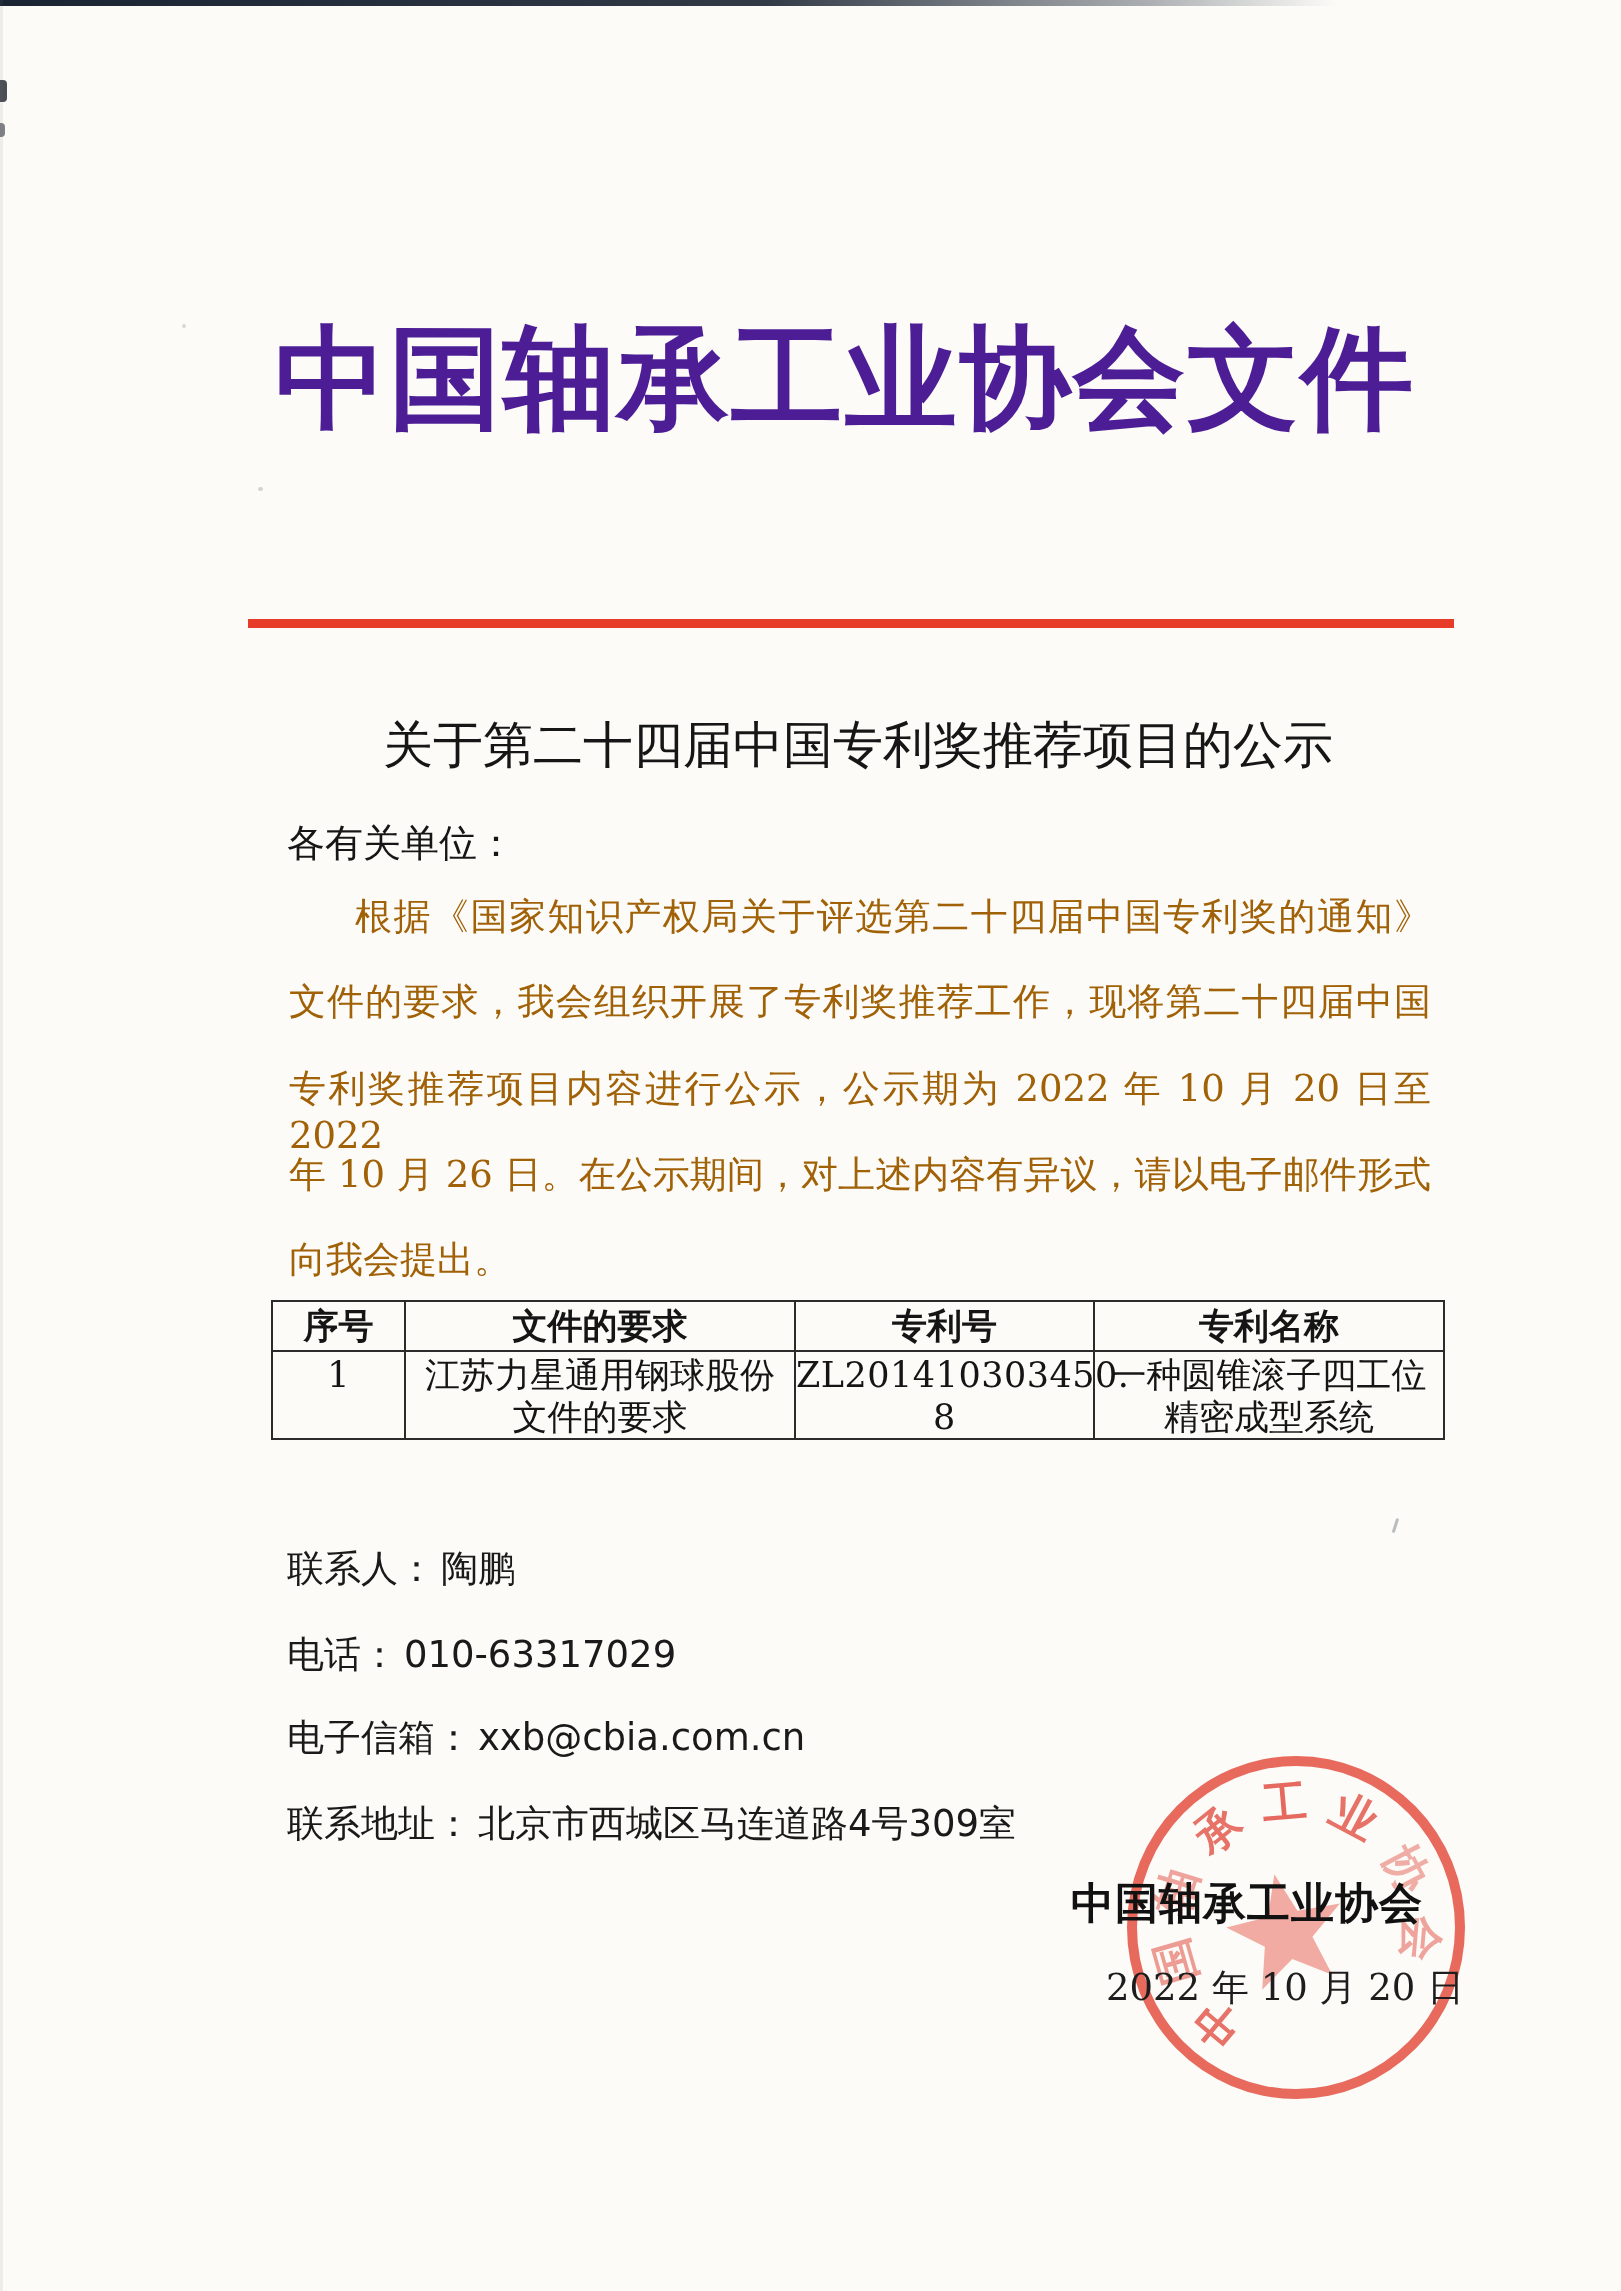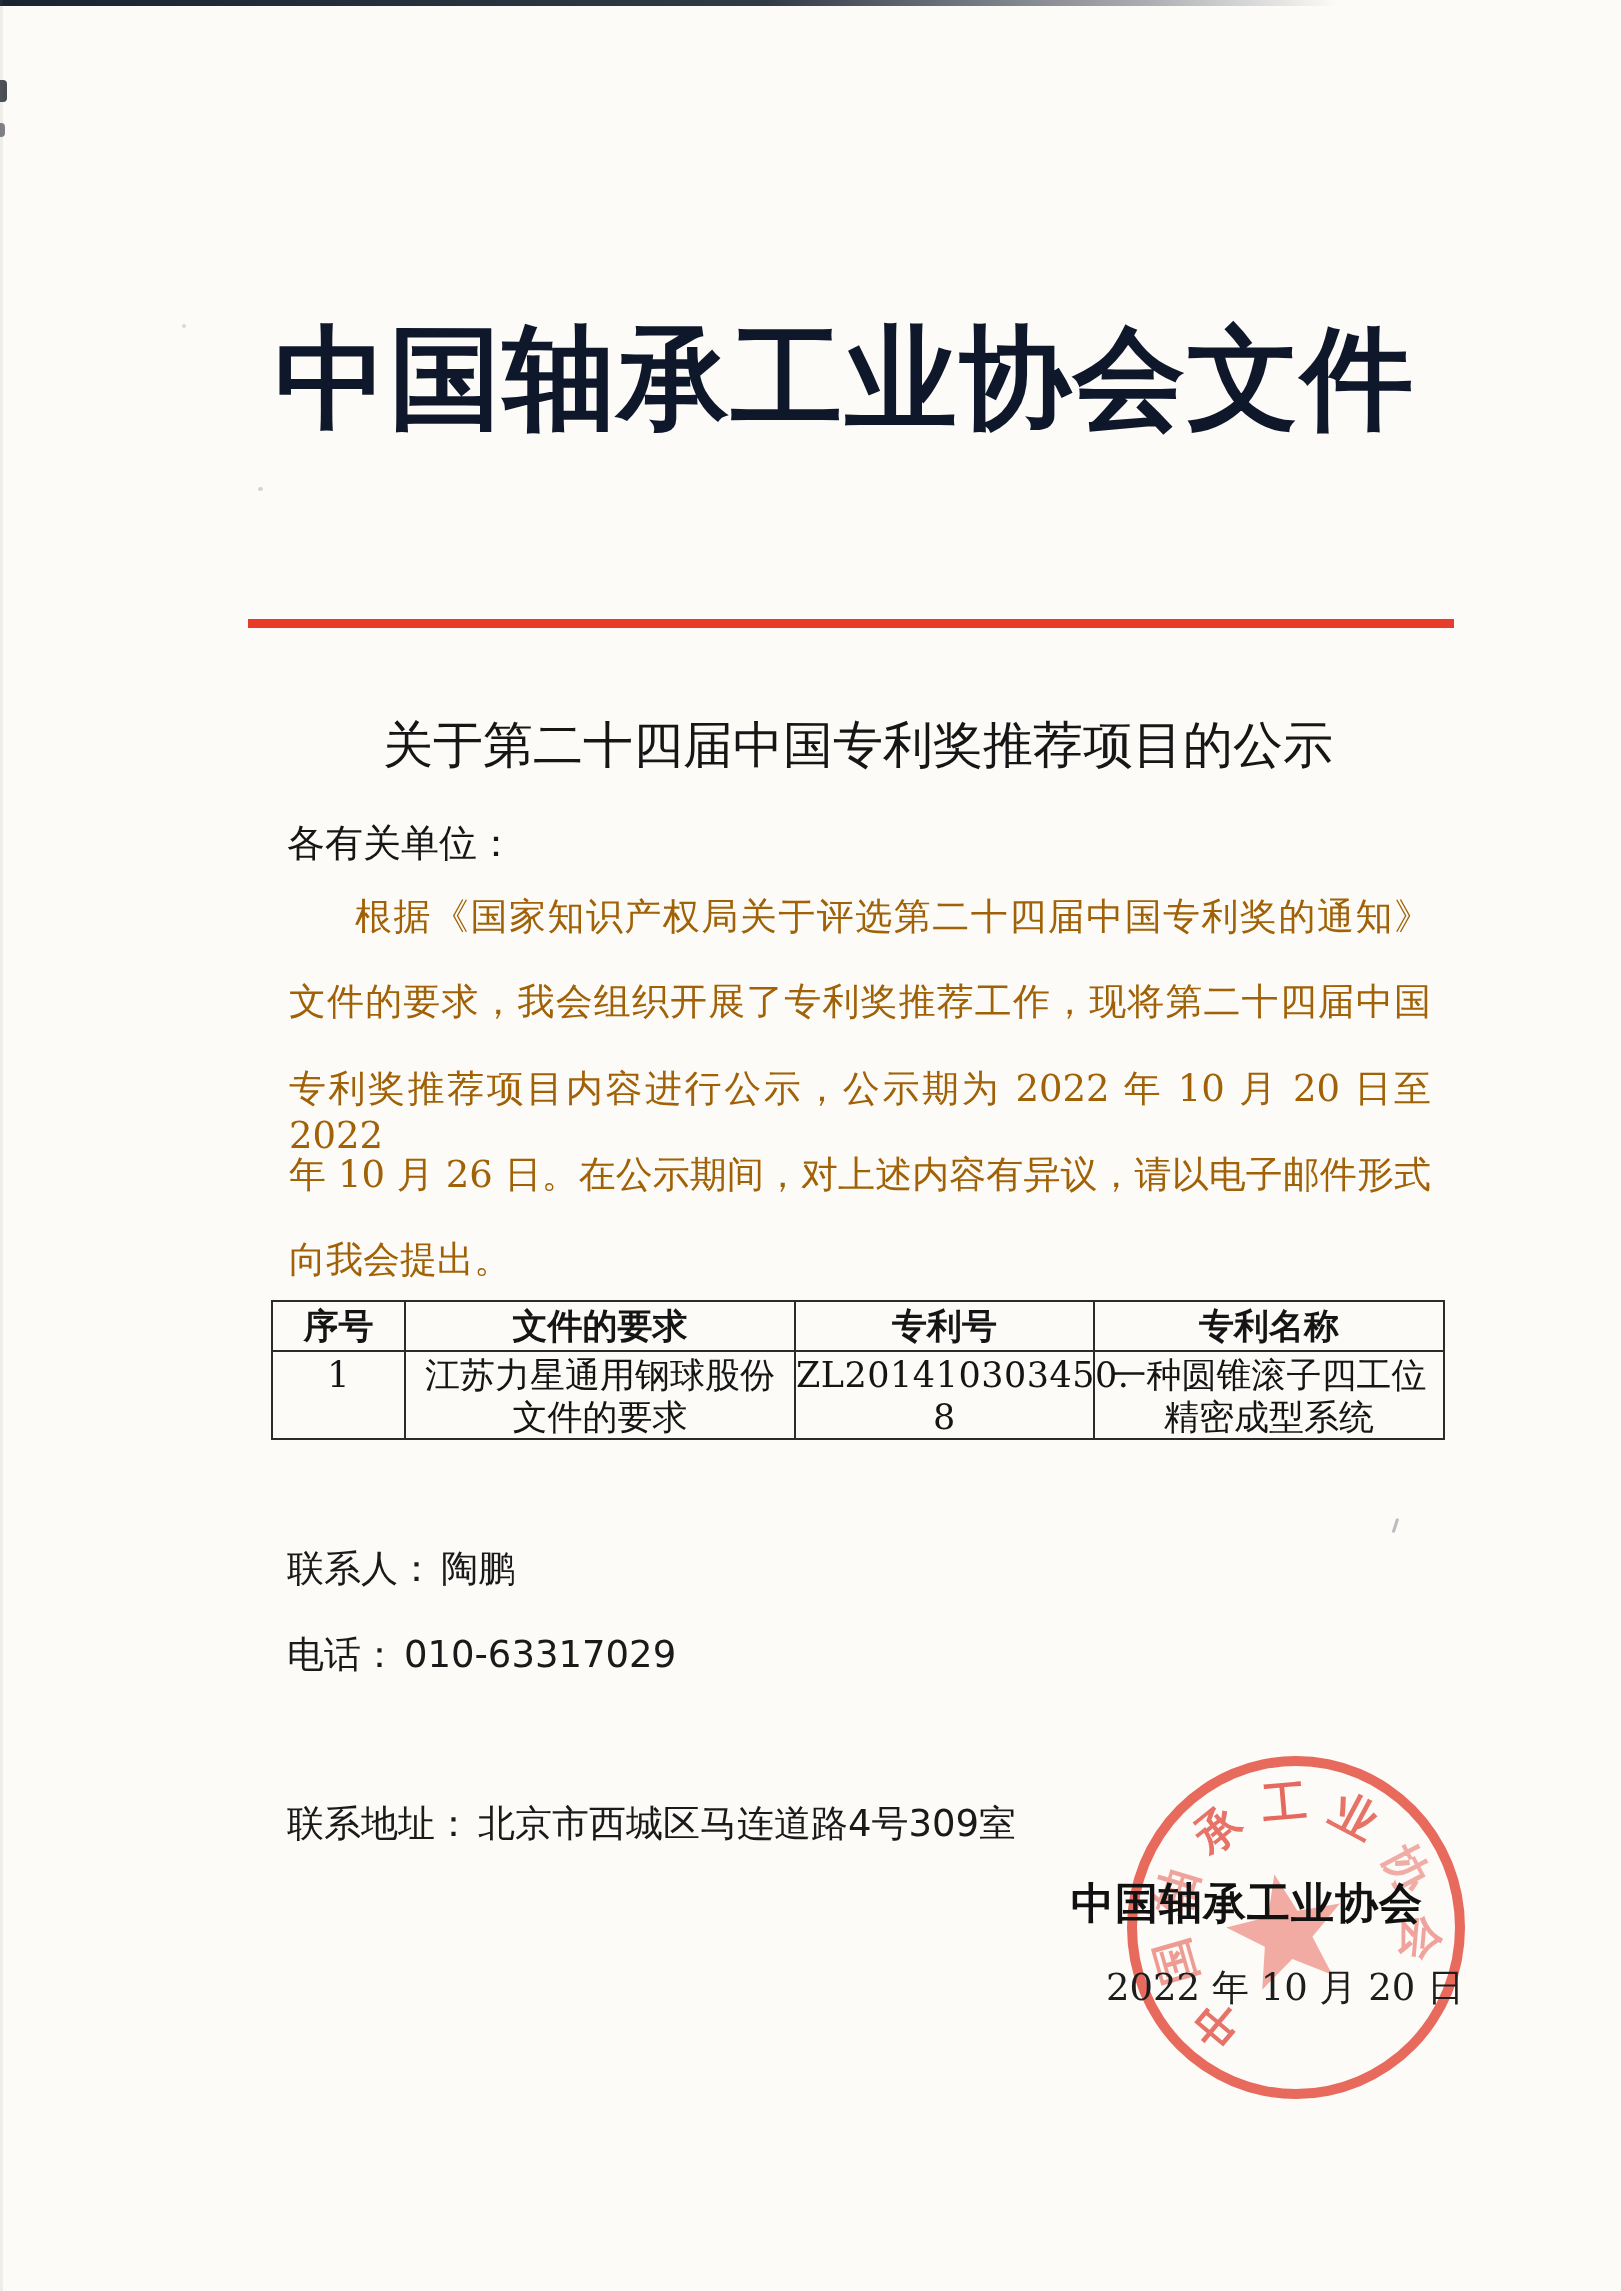--- a/index.html
+++ b/index.html
@@ -23,21 +23,21 @@
   .speck1{position:absolute;left:258px;top:487px;width:4.9px;height:3.9px;background:rgba(90,90,90,.25);border-radius:50%;}
   .speck2{position:absolute;left:1394px;top:1518px;width:2.9px;height:14.7px;background:rgba(120,125,135,.5);border-radius:2px;transform:rotate(18deg);}
   .speck3{position:absolute;left:182px;top:324px;width:3.9px;height:3.9px;background:rgba(110,110,110,.25);border-radius:50%;}
 
   
   .letterhead{
     position:absolute;left:845px;top:316px;transform:translateX(-50%);
     white-space:nowrap;
     font-size:112px;line-height:123px;font-weight:900;
     letter-spacing:2px;
-    color:#0f172a;
+    color:#4c1d95;
   }
   .red-rule{position:absolute;left:248px;top:619px;width:1206px;height:8.8px;background:#e83c2a;}
 
   
   .doc-title{
     position:absolute;left:858px;top:722px;transform:translateX(-50%);
     white-space:nowrap;font-size:50px;line-height:47px;color:#161616;
   }
   .salutation{position:absolute;left:287px;top:808px;font-size:38px;line-height:47px;color:#161616;margin-top:12px;}
   .body-line{
@@ -161,20 +161,23 @@
       </tr>
     </tbody>
   </table>
 
   <div class="contact-row c1">
     <span>联系人：</span><span class="c-val">陶鹏</span>
   </div>
   <div class="contact-row c2">
     <span>电话：</span><span class="c-val">010-63317029</span>
   </div>
+  <div class="contact-row c3">
+    <span>电子信箱：</span><span class="c-val">xxb@cbia.com.cn</span>
+  </div>
   <div class="contact-row c4">
     <span>联系地址：</span><span class="c-val">北京市西城区马连道路4号309室</span>
   </div>
 
   <div class="seal">
     <div class="seal-ring"></div>
     <span class="ring-char rc0">中</span>
     <span class="ring-char rc1">国</span>
     <span class="ring-char rc2">轴</span>
     <span class="ring-char rc3">承</span>

